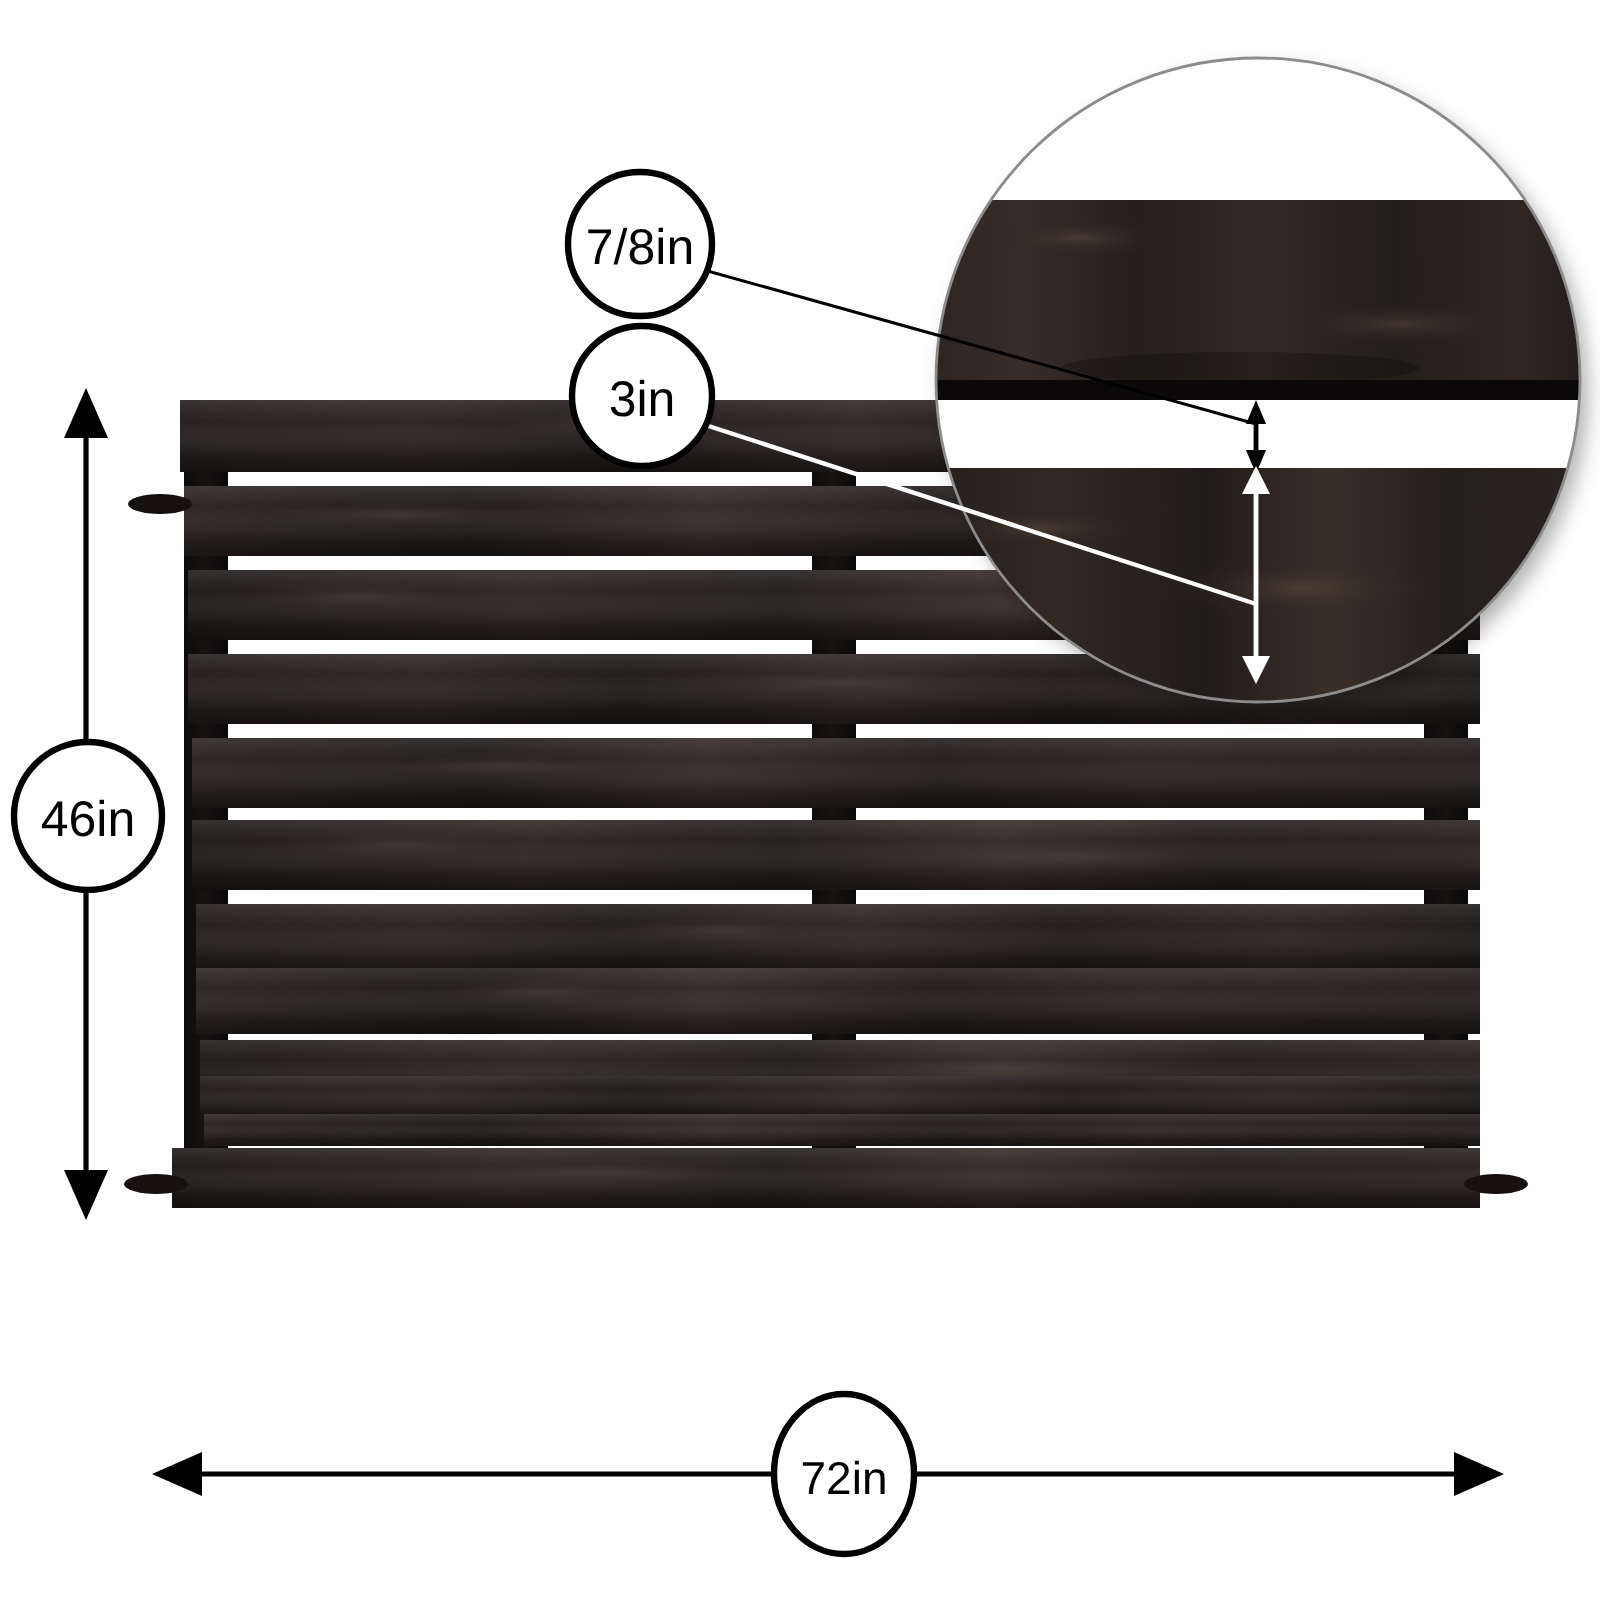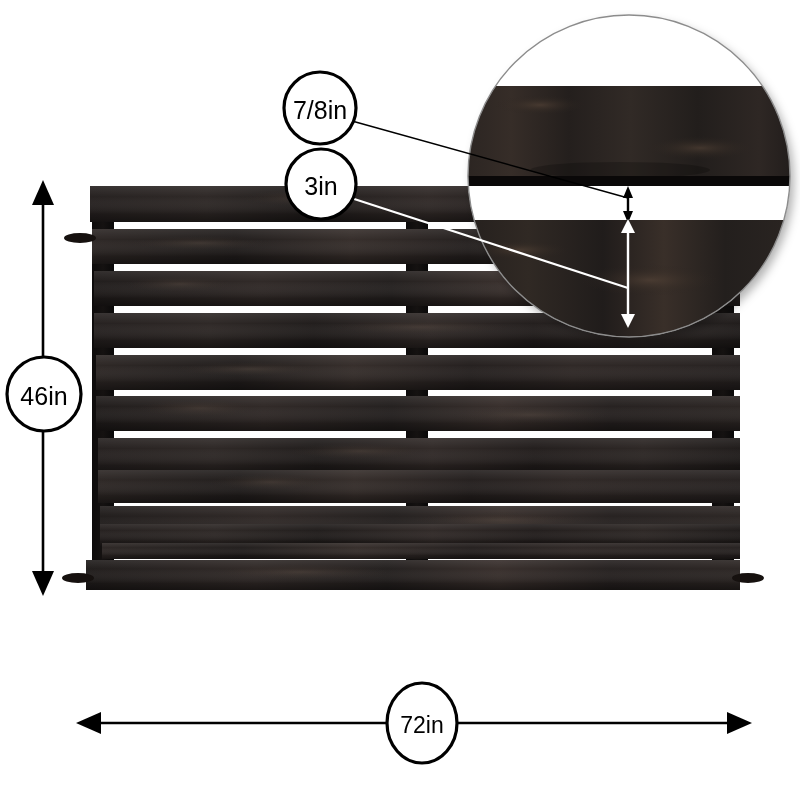--- a/index.html
+++ b/index.html
@@ -14,20 +14,21 @@
     overflow: hidden;
     font-family: "Liberation Sans", sans-serif;
     -webkit-font-smoothing: antialiased;
   }
 
   #stage {
     position: absolute;
     inset: 0;
     width: 800px;
     height: 696px;
+    margin-top: 14px;
   }
 
   svg.layer {
     position: absolute;
     left: 0;
     top: 0;
     width: 800px;
     height: 800px;
     overflow: visible;
   }

